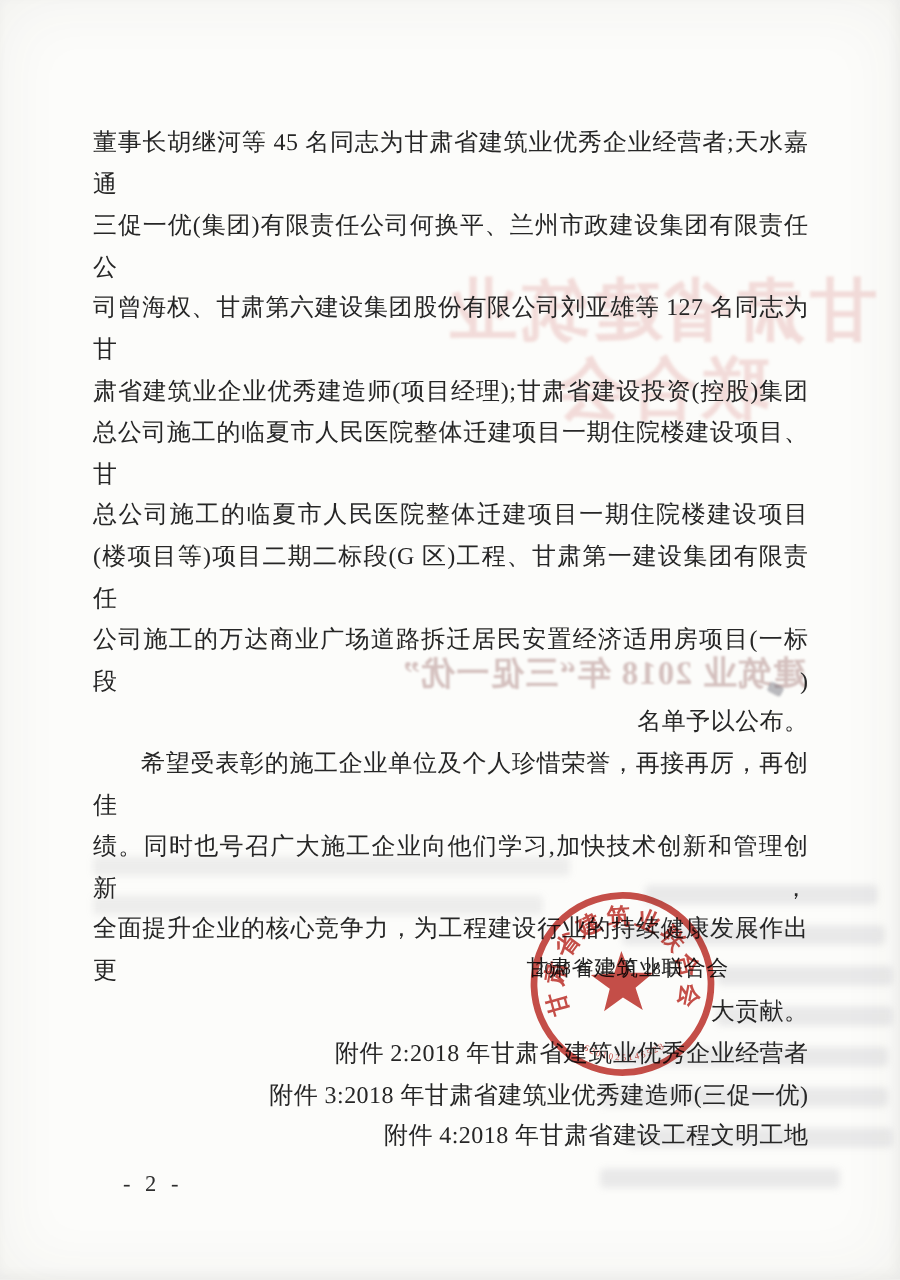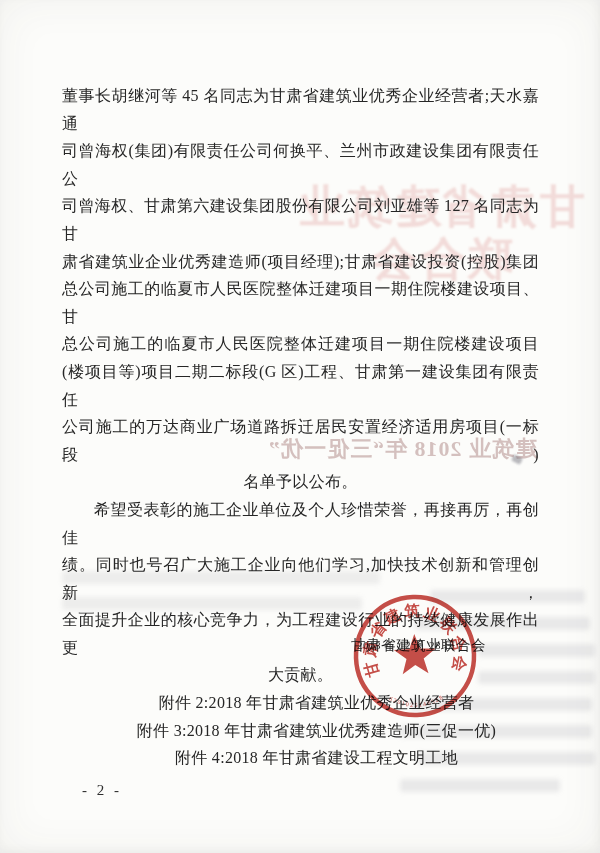--- a/index.html
+++ b/index.html
@@ -12,21 +12,21 @@
     position:absolute;left:0;top:0;width:600px;height:853px;
     background:#fcfcfa;
     box-shadow:inset 0 0 45px rgba(60,60,55,.06), inset -2px -3px 8px rgba(60,60,55,.05);
   }
   
   .body-text{
     position:absolute;left:62px;top:82px;width:477px;z-index:2;
     font-size:16px;line-height:27.6px;color:#262626;
     letter-spacing:.3px;
   }
-  .bline{white-space:nowrap;text-align:center;}
+  .bline{white-space:nowrap;text-align:right;}
   .bline.just{
     white-space:normal;
     text-align:justify;text-align-last:justify;
     text-justify:inter-character;
   }
   .bline.ind{text-indent:2em;font-family:Liberation Serif, serif;}
   
   .sig-org{
     position:absolute;left:351px;top:636px;z-index:2;
     font-size:14.5px;color:#1f1f1f;letter-spacing:.5px;white-space:nowrap;
@@ -88,21 +88,21 @@
   <div class="smudge" style="left:478px;top:671px;width:117px;"></div>
   <div class="smudge" style="left:410px;top:698px;width:182px;"></div>
   <div class="smudge" style="left:400px;top:725px;width:192px;"></div>
   <div class="smudge" style="left:418px;top:752px;width:177px;"></div>
   <div class="smudge" style="left:400px;top:779px;width:160px;"></div>
   <div class="speck" style="left:512px;top:456px;"></div>
 
   <div class="body-text">
     <div>
         <div class="bline just">董事长胡继河等 45 名同志为甘肃省建筑业优秀企业经营者;天水嘉通</div>
-        <div class="bline just">司曾海权(集团)有限责任公司何换平、兰州市政建设集团有限责任公</div>
+        <div class="bline just">三促一优(集团)有限责任公司何换平、兰州市政建设集团有限责任公</div>
         <div class="bline just">司曾海权、甘肃第六建设集团股份有限公司刘亚雄等 127 名同志为甘</div>
         <div class="bline just">肃省建筑业企业优秀建造师(项目经理);甘肃省建设投资(控股)集团</div>
         <div class="bline just">总公司施工的临夏市人民医院整体迁建项目一期住院楼建设项目、甘</div>
         <div class="bline just">总公司施工的临夏市人民医院整体迁建项目一期住院楼建设项目</div>
         <div class="bline just">(楼项目等)项目二期二标段(G 区)工程、甘肃第一建设集团有限责任</div>
         <div class="bline just">公司施工的万达商业广场道路拆迁居民安置经济适用房项目(一标段)</div>
         <div class="bline">名单予以公布。</div>
       </div>
     <div>
         <div class="bline just ind">希望受表彰的施工企业单位及个人珍惜荣誉，再接再厉，再创佳</div>

